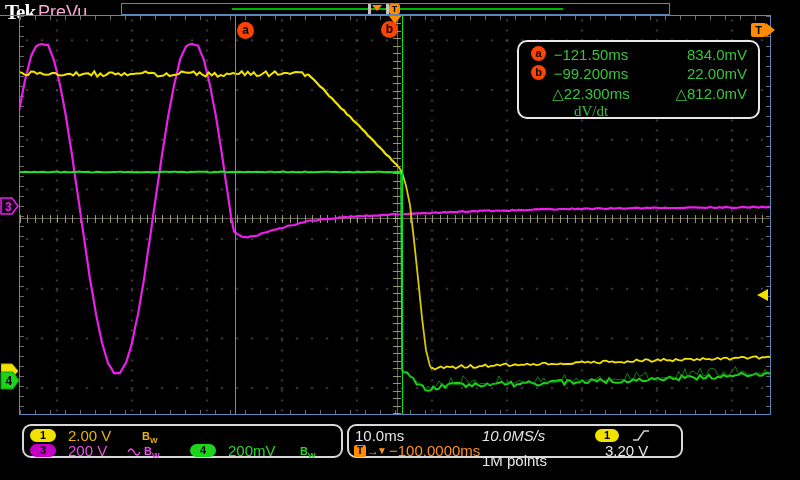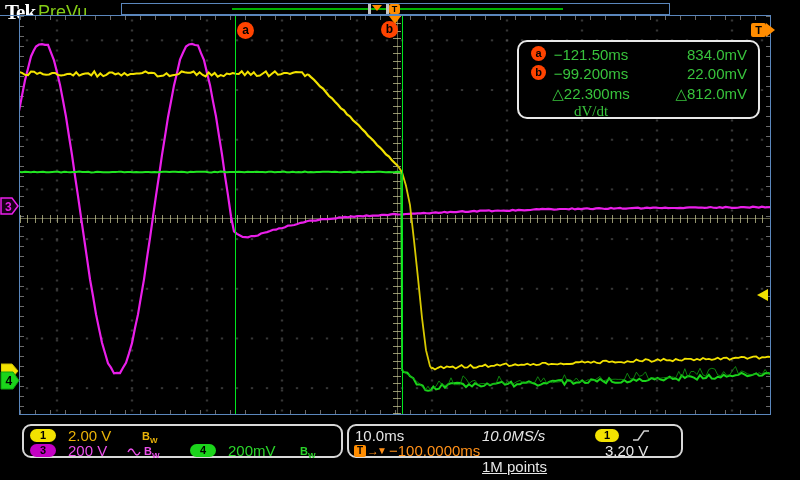--- a/index.html
+++ b/index.html
@@ -2,21 +2,21 @@
 <html><head>
 <meta charset="utf-8">
 <style>
   html,body{margin:0;padding:0;background:#000;}
   #screen{position:relative;width:800px;height:480px;background:#000;overflow:hidden;
           font-family:"Liberation Sans",sans-serif;}
   .abs{position:absolute;}
   
   .logo{left:5px;top:0px;font-family:"Liberation Serif",serif;font-weight:bold;
         font-size:21px;color:#fff;letter-spacing:-1px;}
-  .prevu{left:38px;top:2px;font-size:18px;color:#84cc16;}
+  .prevu{left:38px;top:2px;font-size:18px;color:#f9a8d4;}
   
   #bar{left:121px;top:3px;width:549px;height:12px;border:1px solid #5b87bd;background:#000;box-sizing:border-box;}
   .bar-line{left:110px;top:4px;width:331px;height:2px;background:#00b400;}
   .bracket{top:0px;width:3px;height:10px;background:#c4c4c4;}
   .bar-tri{left:250px;top:1px;width:0;height:0;border-left:5px solid transparent;
            border-right:5px solid transparent;border-top:6px solid #ff8c00;}
   .bar-T{left:267px;top:0px;width:11px;height:10px;background:#ff8c00;color:#000;
          font-size:9px;font-weight:bold;text-align:center;line-height:10px;border-radius:2px;}
   
   #topline{left:0;top:15px;width:19px;height:1px;background:#5b87bd;}
@@ -172,17 +172,17 @@
     <span class="abs t15 wh" style="left:133px;top:3px;font-style:italic;">10.0MS/s</span>
     <div class="abs pill" style="left:246px;top:3px;width:24px;background:#f2e200;">1</div>
     <svg class="abs" style="left:282px;top:3px;" width="20" height="13">
       <path d="M2,11 H7 L13,2 H18" fill="none" stroke="#cfcfcf" stroke-width="1.5"></path>
     </svg>
 
     <div class="abs ticon" style="left:5px;top:19px;">T</div>
     <span class="abs org" style="left:18px;top:18px;font-size:12px;">→</span>
     <span class="abs org" style="left:28px;top:19px;font-size:10px;">▼</span>
     <span class="abs t15 org" style="left:40px;top:18px;">−100.0000ms</span>
-    <span class="abs t15 wh" style="left:133px;top:34px;text-decoration:underline;">1M points</span>
+    <span class="abs t15 wh" style="left:133px;top:28px;">1M points</span>
     <span class="abs t15 wh" style="left:256px;top:18px;">3.20 V</span>
   </div>
 
 </div>
 
 </body></html>

